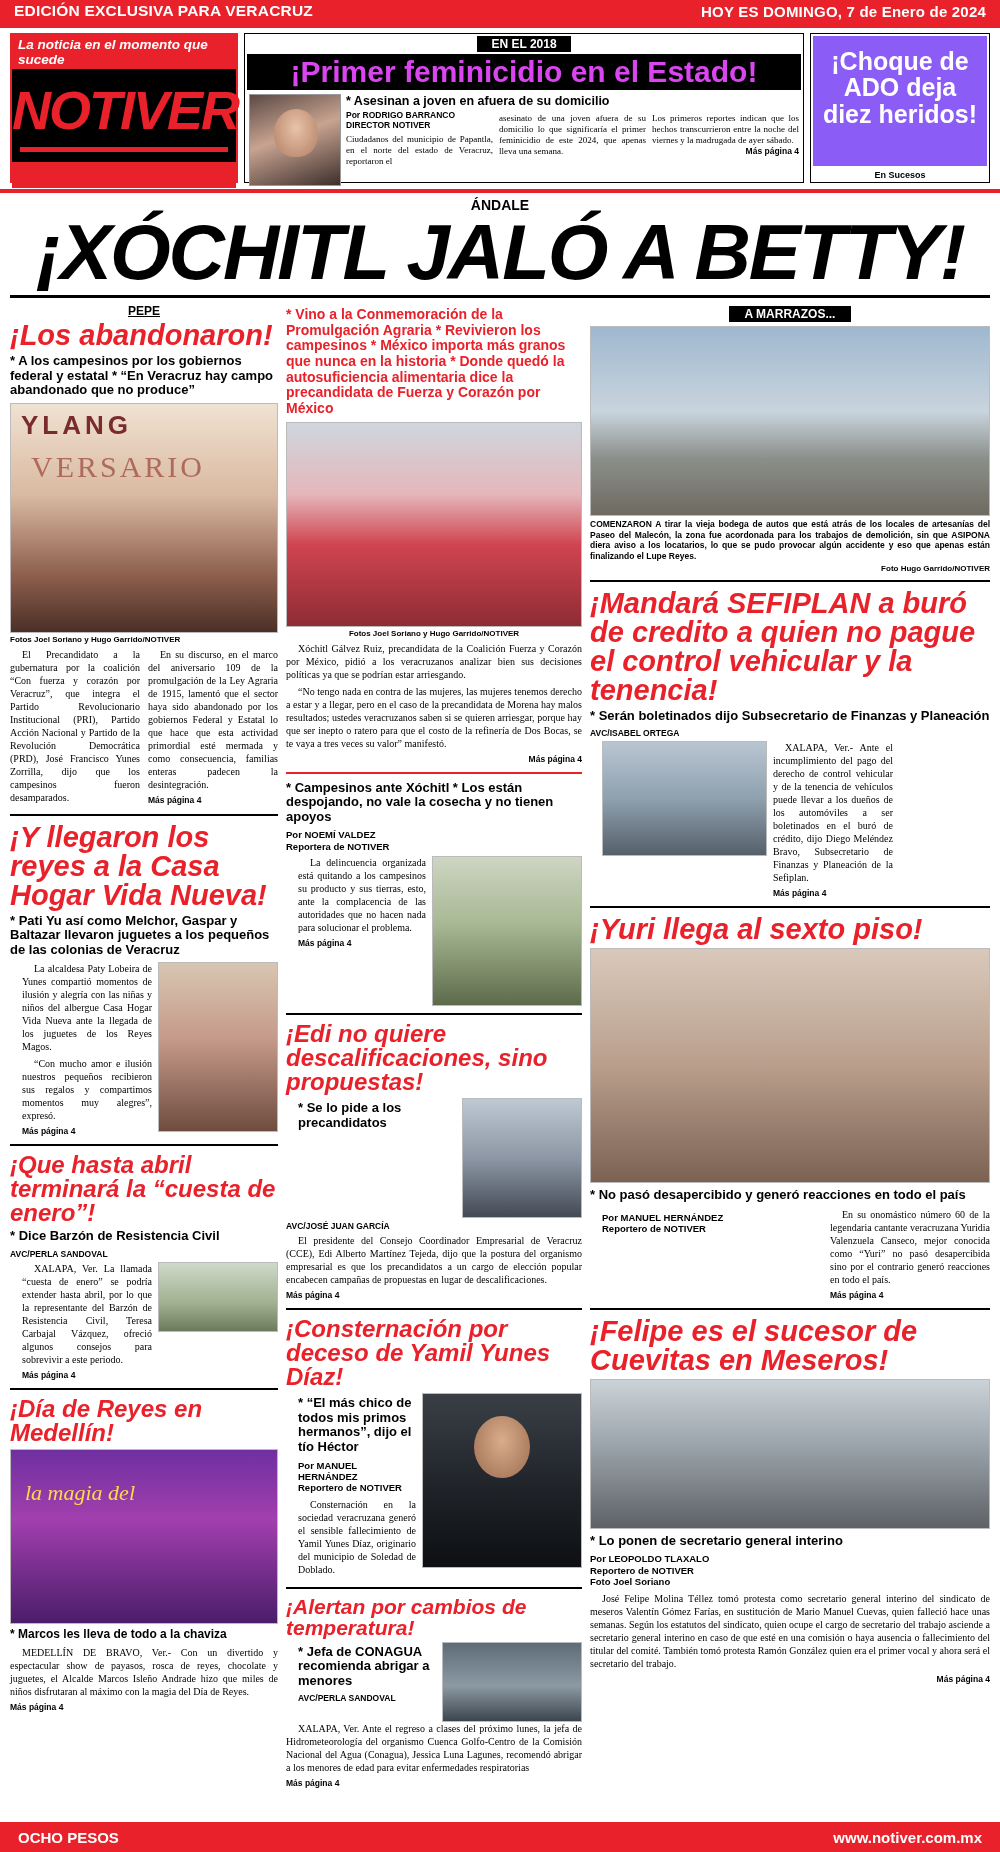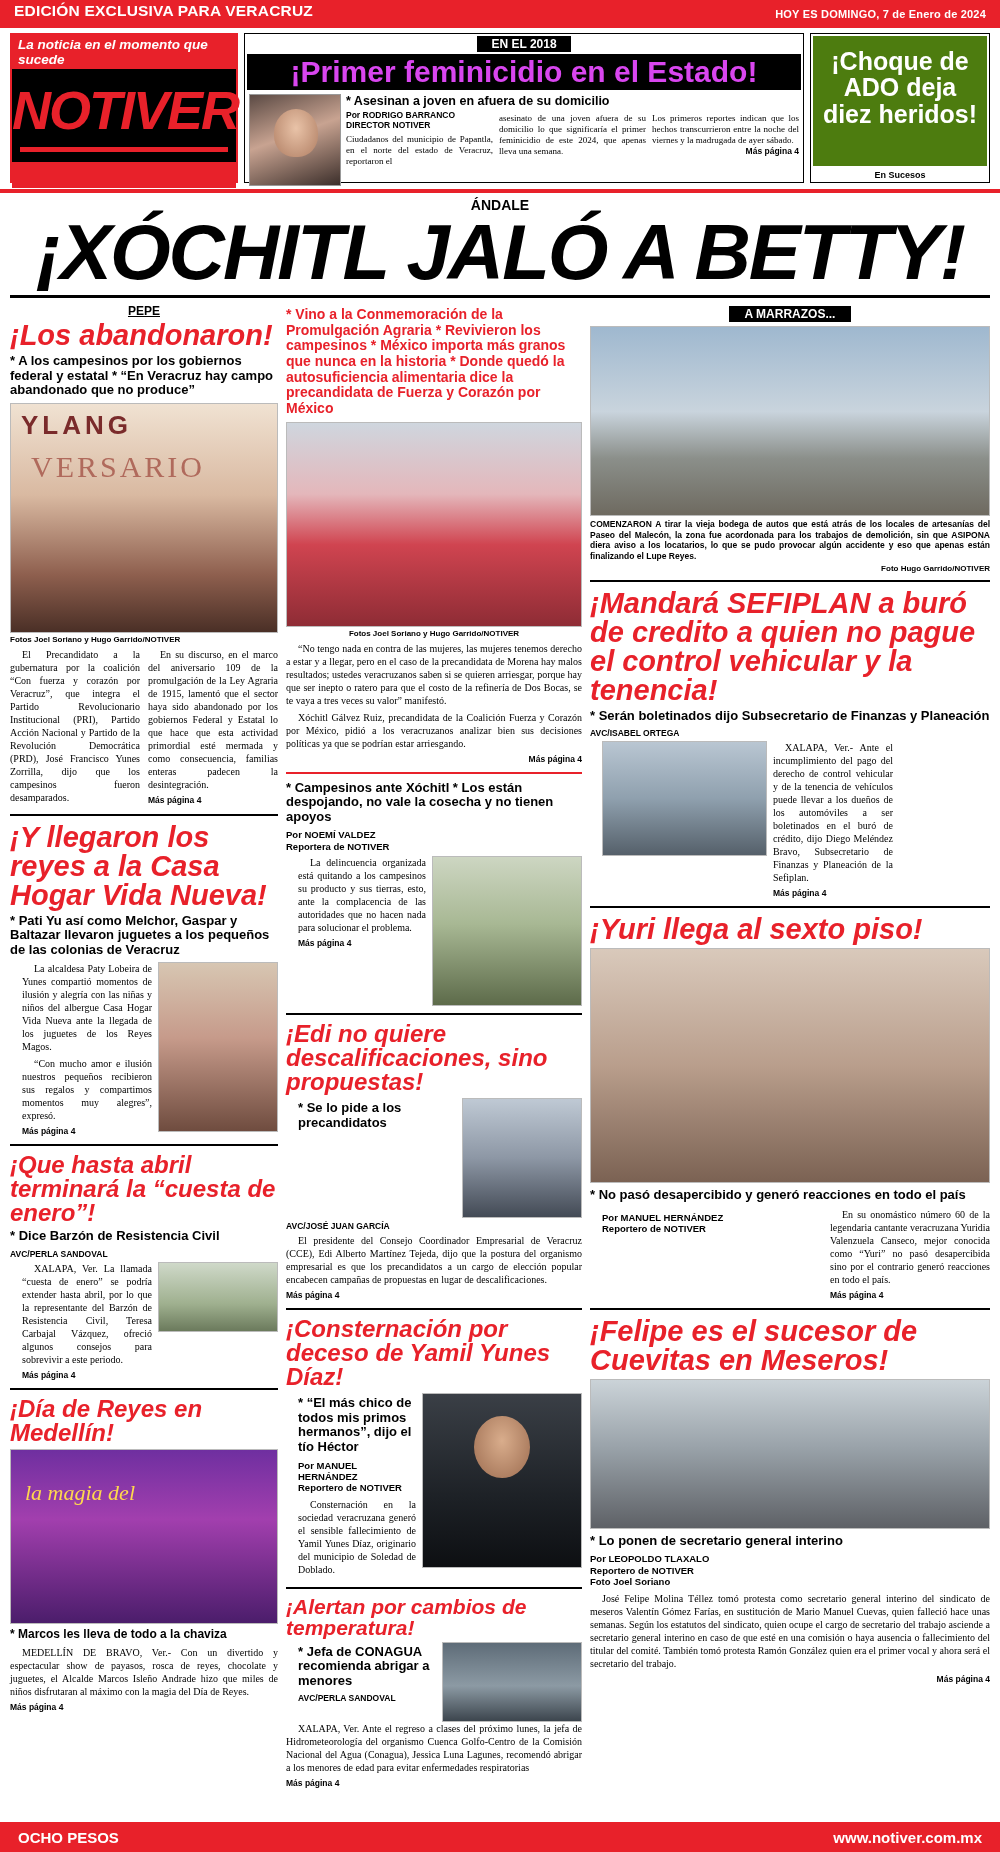--- a/index.html
+++ b/index.html
@@ -15,21 +15,21 @@
 
   
   .topbar {
     height:28px; background:#e8212a; color:#fff;
     display:flex; align-items:flex-end; justify-content:space-between;
     padding:8px 14px; font-family:"Liberation Sans", sans-serif;
     font-weight:bold; font-size:16px; letter-spacing:.2px;
     margin:0 -10px;
   }
   .topbar .left { font-size:15.5px; }
-  .topbar .right { font-size:11px;margin-left:38px; }
+  .topbar .right { font-size:15px;margin-left:38px; }
 
   
   .masthead { display:flex; gap:6px; margin-top:5px; height:150px; }
   .logo-box { width:228px; border:2px solid #e8212a; position:relative; background:#000000; }
   .logo-tag {
     background:#e8212a; color:#fff; font-family:"Liberation Sans",sans-serif;
     font-style:italic; font-weight:bold; font-size:13.5px; padding:2px 6px;
   }
   .logo-word {
     font-family:"Liberation Sans", sans-serif; font-weight:bold; font-style:italic;
@@ -63,21 +63,21 @@
     font-family:"Liberation Sans",sans-serif; font-weight:bold; font-size:12.5px;
     margin-bottom:2px;
   }
   .byline { font-family:"Liberation Sans",sans-serif; font-size:8.5px; font-weight:bold; }
   .lead-cols { display:flex; gap:6px; font-size:9px; line-height:1.25; text-align:justify; }
   .lead-cols p { margin:3px 0 0 0; }
   .lead-col { flex:1; }
 
   .right-box { width:180px; border:1px solid #000; display:flex; flex-direction:column; }
   .right-head {
-    background:#4d7c0f; color:#fff; font-family:"Liberation Sans",sans-serif; font-weight:bold;
+    background:#8b5cf6; color:#fff; font-family:"Liberation Sans",sans-serif; font-weight:bold;
     font-size:25px; line-height:1.05; text-align:center; padding:12px 4px; margin:2px; flex:1;
   }
   .right-foot { font-family:"Liberation Sans",sans-serif; font-weight:bold; font-size:9px; text-align:center; padding:2px; }
 
   
   .redrule { height:4px; background:#e8212a; margin:6px -10px 0 -10px; }
   .andale { text-align:center; font-family:"Liberation Sans",sans-serif; font-weight:bold; font-size:14px; margin-top:4px; }
   .bighead {
     font-family:"Liberation Sans",sans-serif; font-weight:bold; font-style:italic;
     font-size:78px; text-align:center; line-height:.95; letter-spacing:-2px; margin:2px 0 6px 0;
@@ -276,22 +276,22 @@
         <p>MEDELLÍN DE BRAVO, Ver.- Con un divertido y espectacular show de payasos, rosca de reyes, chocolate y juguetes, el Alcalde Marcos Isleño Andrade hizo que miles de niños disfrutaran al máximo con la magia del Día de Reyes.</p>
         <div class="more">Más página 4</div>
       </div>
     </div>
 
     <div class="col col2">
       <div class="sub red" style="font-size:14px">* Vino a la Conmemoración de la Promulgación Agraria * Revivieron los campesinos * México importa más granos que nunca en la historia * Donde quedó la autosuficiencia alimentaria dice la precandidata de Fuerza y Corazón por México</div>
       <div class="photo ph-xochitl"></div>
       <div class="cap center">Fotos Joel Soriano y Hugo Garrido/NOTIVER</div>
       <div class="body-text">
+        <p>Xóchitl Gálvez Ruiz, precandidata de la Coalición Fuerza y Corazón por México, pidió a los veracruzanos analizar bien sus decisiones políticas ya que se podrían estar arriesgando.</p>
         <p>“No tengo nada en contra de las mujeres, las mujeres tenemos derecho a estar y a llegar, pero en el caso de la precandidata de Morena hay malos resultados; ustedes veracruzanos saben si se quieren arriesgar, porque hay que ser inepto o ratero para que el costo de la refinería de Dos Bocas, se te vaya a tres veces su valor” manifestó.</p>
-        <p>Xóchitl Gálvez Ruiz, precandidata de la Coalición Fuerza y Corazón por México, pidió a los veracruzanos analizar bien sus decisiones políticas ya que se podrían estar arriesgando.</p>
         <div class="more" style="text-align:right">Más página 4</div>
       </div>
 
       <div class="hr-red"></div>
 
       <div class="sub">* Campesinos ante Xóchitl * Los están despojando, no vale la cosecha y no tienen apoyos</div>
       <div class="byline2" style="white-space:pre-line">Por NOEMÍ VALDEZ
 Reportera de NOTIVER</div>
       <div class="two">
         <div class="t-l">

